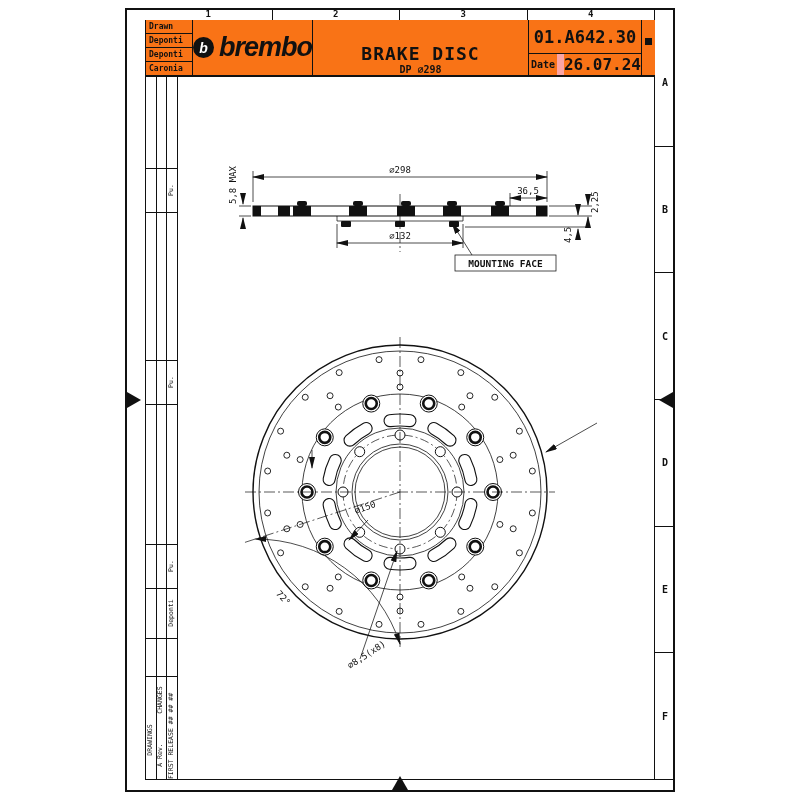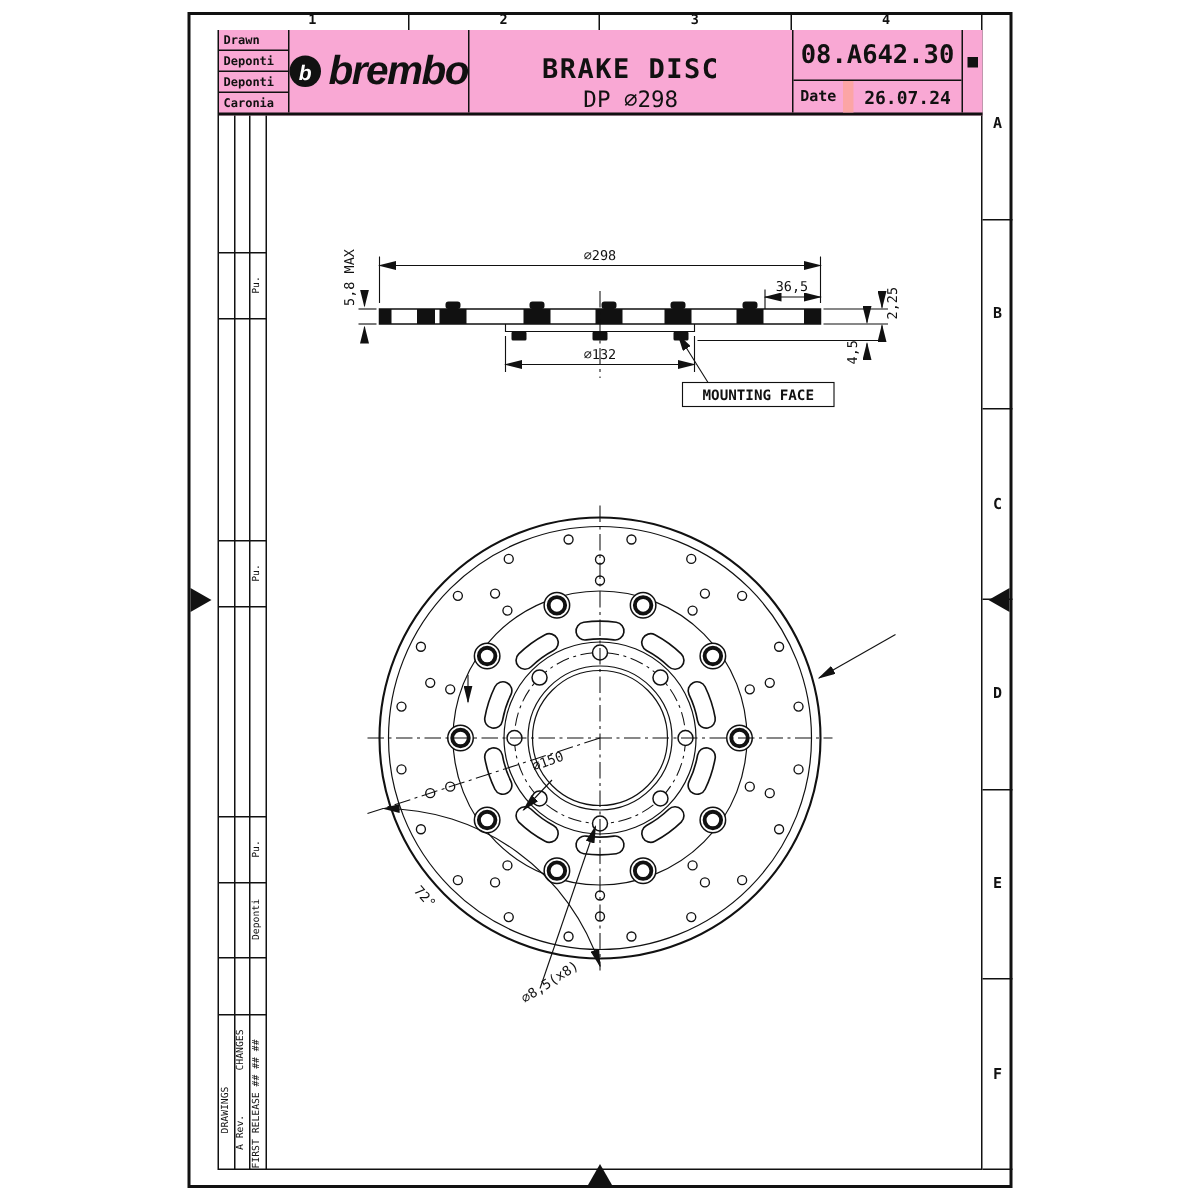--- a/index.html
+++ b/index.html
@@ -10,35 +10,35 @@
   
   .outer-border{position:absolute;left:125px;top:8px;width:550px;height:784px;border:2px solid #111}
   .inner-frame{position:absolute;left:145px;top:20px;width:510px;height:760px;border:1px solid #111}
 
   .col-strip{position:absolute;left:145px;top:8px;width:510px;height:12px;display:flex}
   .col-strip .cell{flex:1;border-right:1px solid #111;display:flex;align-items:center;justify-content:center;font-size:9px;font-weight:bold}
   .row-strip{position:absolute;left:655px;top:20px;width:20px;height:760px;display:flex;flex-direction:column}
   .row-strip .cell{flex:1;border-bottom:1px solid #111;display:flex;align-items:center;justify-content:center;font-size:10px;font-weight:bold}
 
   
-  .title-block{position:absolute;left:146px;top:20px;width:509px;height:57px;display:flex;border-bottom:2px solid #111;background:#f9a8d4}
+  .title-block{position:absolute;left:146px;top:20px;width:509px;height:57px;display:flex;border-bottom:2px solid #111;background:#f97316}
   .tb-approvals{width:47px;border-right:1px solid #111;display:flex;flex-direction:column}
   .tb-approvals .tb-row{flex:1;border-bottom:1px solid #111;font-size:8px;font-weight:bold;display:flex;align-items:center;padding-left:3px;white-space:nowrap;overflow:hidden}
   .tb-approvals .tb-row:last-child{border-bottom:none}
   .tb-logo{width:120px;border-right:1px solid #111;display:flex;align-items:center;justify-content:center;gap:5px;font-family:"Liberation Sans","DejaVu Sans",sans-serif}
   .logo-disc{width:21px;height:21px;border-radius:50%;background:#111;color:#fff;display:flex;align-items:center;justify-content:center;font-weight:bold;font-style:italic;font-size:14px}
   .logo-text{font-weight:bold;font-style:italic;font-size:27px;letter-spacing:-1px}
   .tb-title{width:216px;border-right:1px solid #111;display:flex;flex-direction:column;align-items:center;justify-content:flex-end}
   .tb-title1{font-size:18px;font-weight:bold;letter-spacing:1px}
-  .tb-title2{font-size:15px;font-weight:normal}
+  .tb-title2{font-size:10px;font-weight:bold}
   .tb-number{width:113px;border-right:1px solid #111;display:flex;flex-direction:column}
   .tb-num{flex:1;border-bottom:1px solid #111;display:flex;align-items:center;justify-content:center;font-size:17px;font-weight:bold;white-space:nowrap}
   .tb-date{height:21px;display:flex}
   .tb-date-label{width:40px;border-right:7px solid #fca5a5;display:flex;align-items:center;justify-content:center;font-size:10px;font-weight:bold}
-  .tb-date-value{flex:1;display:flex;align-items:center;justify-content:center;font-size:12px;font-weight:bold}
+  .tb-date-value{flex:1;display:flex;align-items:center;justify-content:center;font-size:16px;font-weight:bold}
   .tb-rev{flex:1;position:relative}
   .rev-square{position:absolute;left:3px;top:18px;width:7px;height:7px;background:#111}
 
   
   .rev-strip{position:absolute;left:146px;top:77px;width:32px;height:703px;border-right:1px solid #111}
   .rcol{position:absolute;top:0;width:1px;height:100%;background:#111}
   .rdiv{position:absolute;left:0;width:32px;height:1px;background:#111}
 
   .overlay{position:absolute;left:0;top:0;pointer-events:none}
 
@@ -85,21 +85,21 @@
     </div>
     <div class="tb-logo">
       <span class="logo-disc">b</span>
       <span class="logo-text">brembo</span>
     </div>
     <div class="tb-title">
       <div class="tb-title1">BRAKE DISC</div>
       <div class="tb-title2">DP ⌀298</div>
     </div>
     <div class="tb-number">
-      <div class="tb-num">08.A642.30</div>
+      <div class="tb-num">01.A642.30</div>
       <div class="tb-date">
         <span class="tb-date-label">Date</span>
         <span class="tb-date-value">26.07.24</span>
       </div>
     </div>
     <div class="tb-rev">
       <span class="rev-square"></span>
     </div>
   </div>
 

